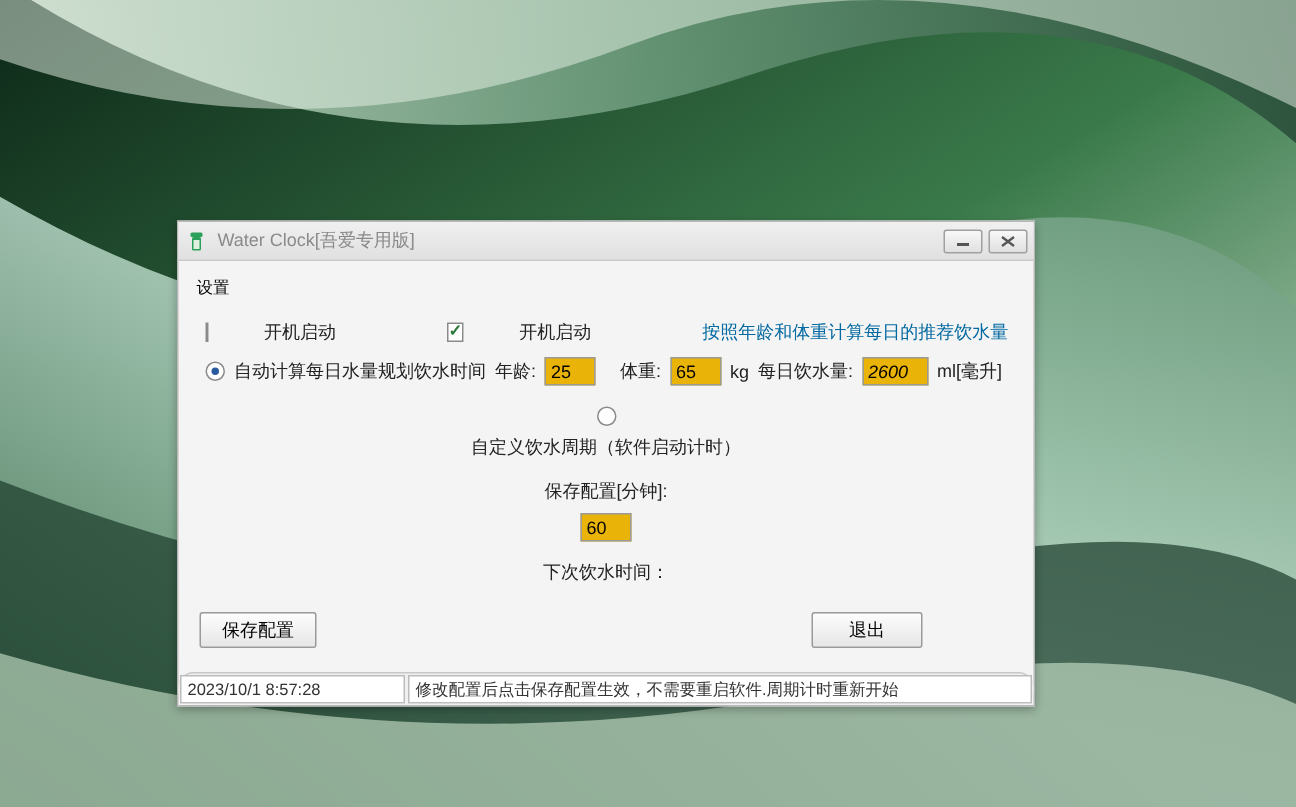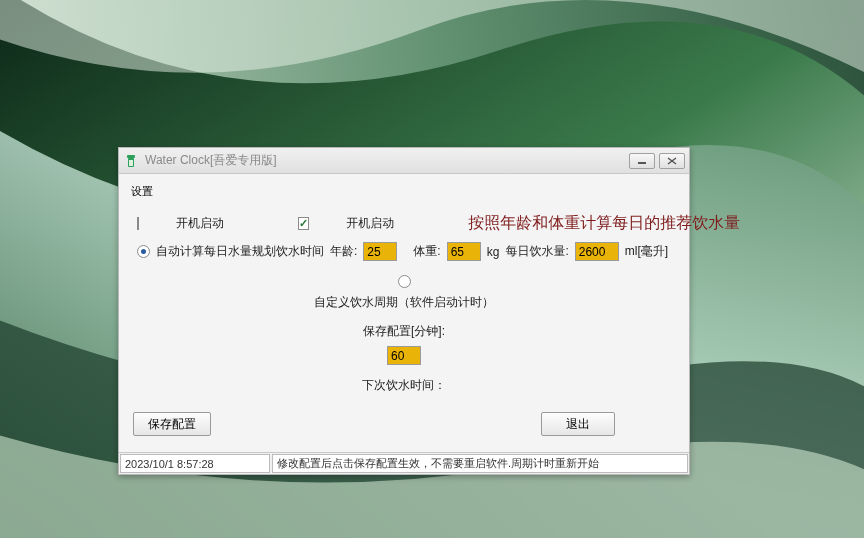--- a/index.html
+++ b/index.html
@@ -71,44 +71,44 @@
   border: 1px solid #8a8a8a;
   border-radius: 50%;
   background: #fff;
   display: inline-flex; align-items: center; justify-content: center;
   cursor: pointer;
 }
 .radio.selected::after {
   content: ""; width: 5px; height: 5px; background: #2a5aa0; border-radius: 50%;
 }
 .lbl { font-size: 12px; color: #222; white-space: nowrap; }
-.hint { font-size: 16px; color: #7f1d1d; white-space: nowrap; }
+.hint { font-size: 12px; color: #0369a1; white-space: nowrap; }
 .num-input, .text-input {
   height: 19px; border: 1px solid #9a9a9a; background: #eab308;
   font-size: 12px; padding: 1px 3px;
 }
 .num-input { width: 34px; text-align: left; }
-.num-input.wide { width: 44px; }
+.num-input.wide { width: 44px; font-style: italic; }
 .btn {
   height: 24px;
   padding: 0 14px;
   background: linear-gradient(#fdfdfd,#e6e6e6);
   border: 1px solid #9a9a9a;
   border-radius: 2px;
   font-size: 12px;
   cursor: pointer;
   display: inline-flex; align-items: center; justify-content: center;
   min-width: 74px;
 }
 .button-row { display: flex; align-items: center; padding: 2px 4px 8px 4px; }
 .button-row .spacer { flex: 1; }
 .statusbar {
   border-top: 1px solid #c8c8c8;
   background: #f0f0f0;
-  display: flex; height: 22px;
+  display: flex; height: 22px; border-radius: 10px;
 }
 .status-cell {
   border: 1px solid #bcbcbc;
   background: #fff;
   margin: 1px; padding: 2px 4px;
   font-size: 11px; color: #333;
   display: flex; align-items: center;
   overflow: hidden; white-space: nowrap;
 }
 .status-time { width: 150px; flex: none; }

